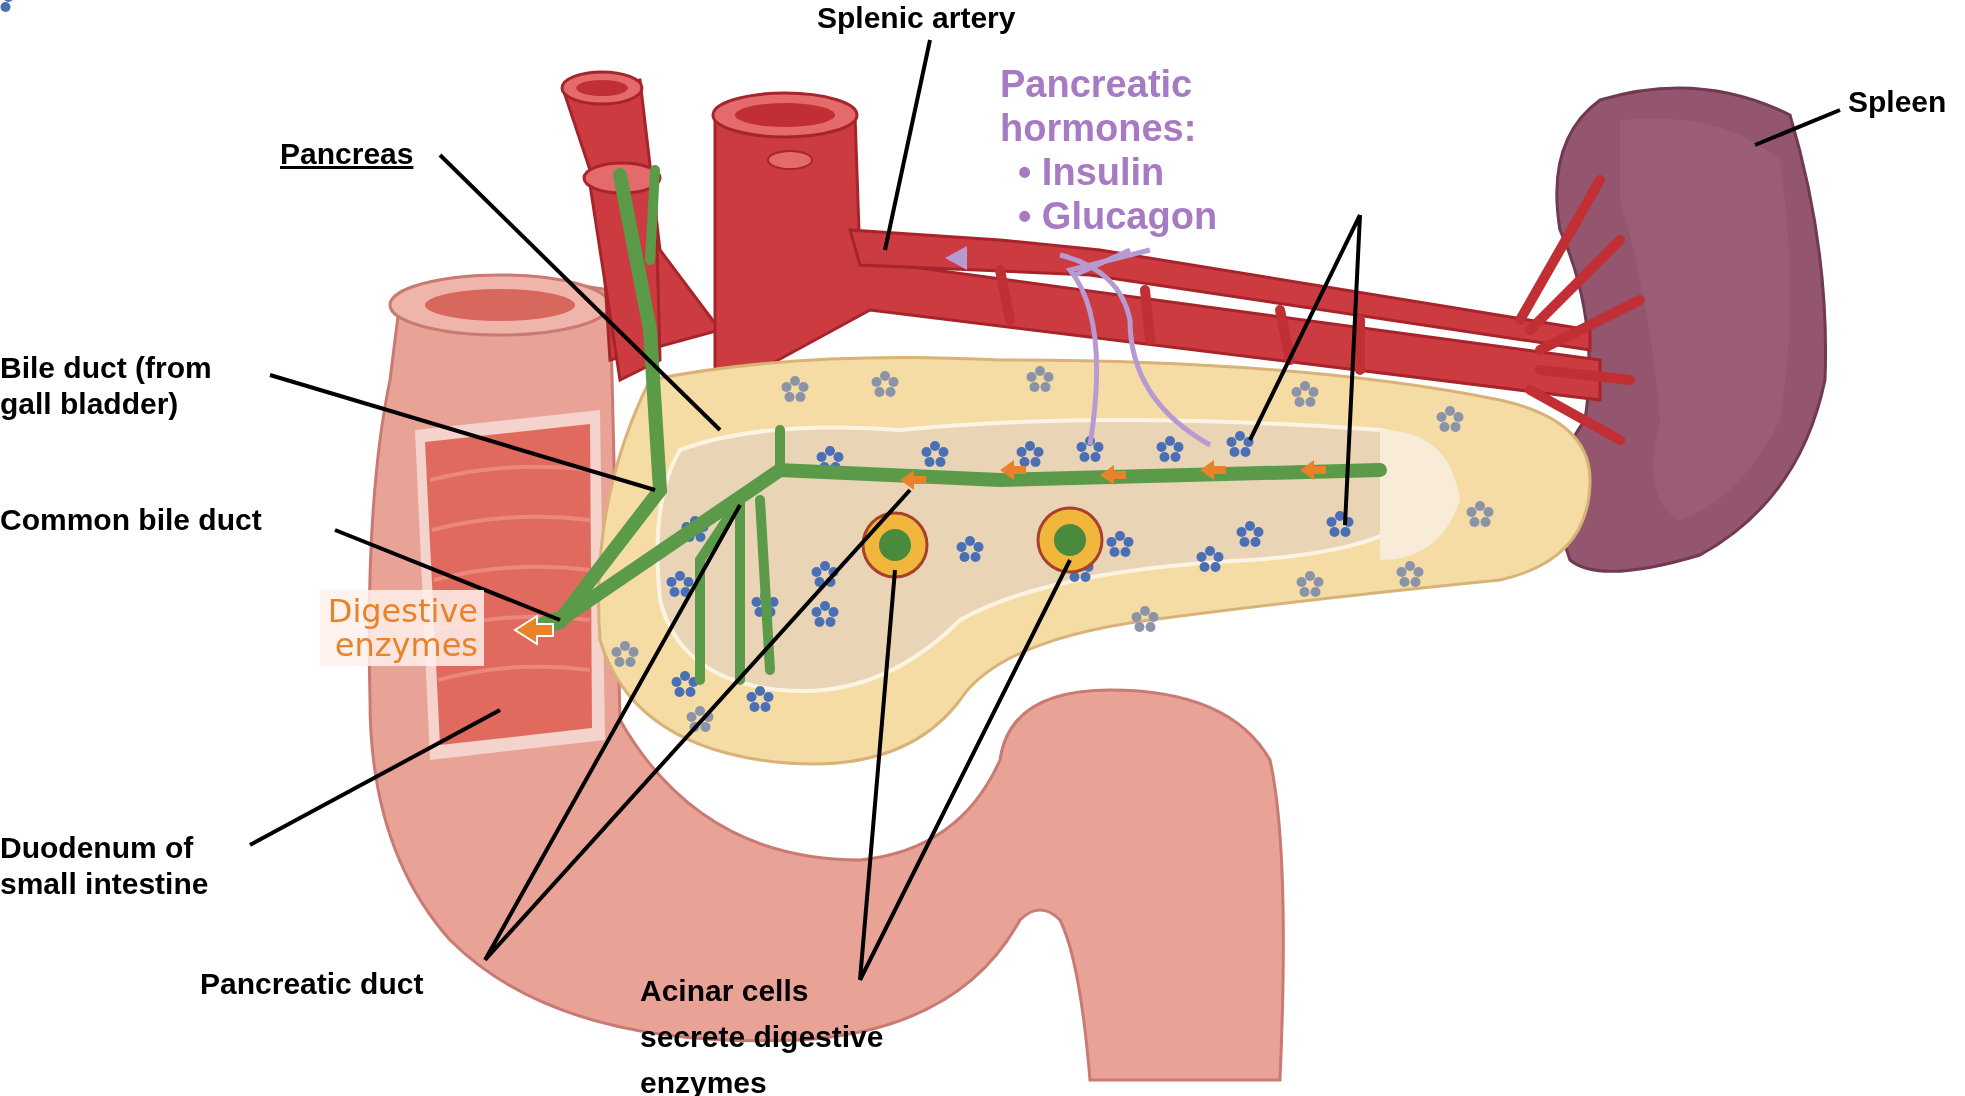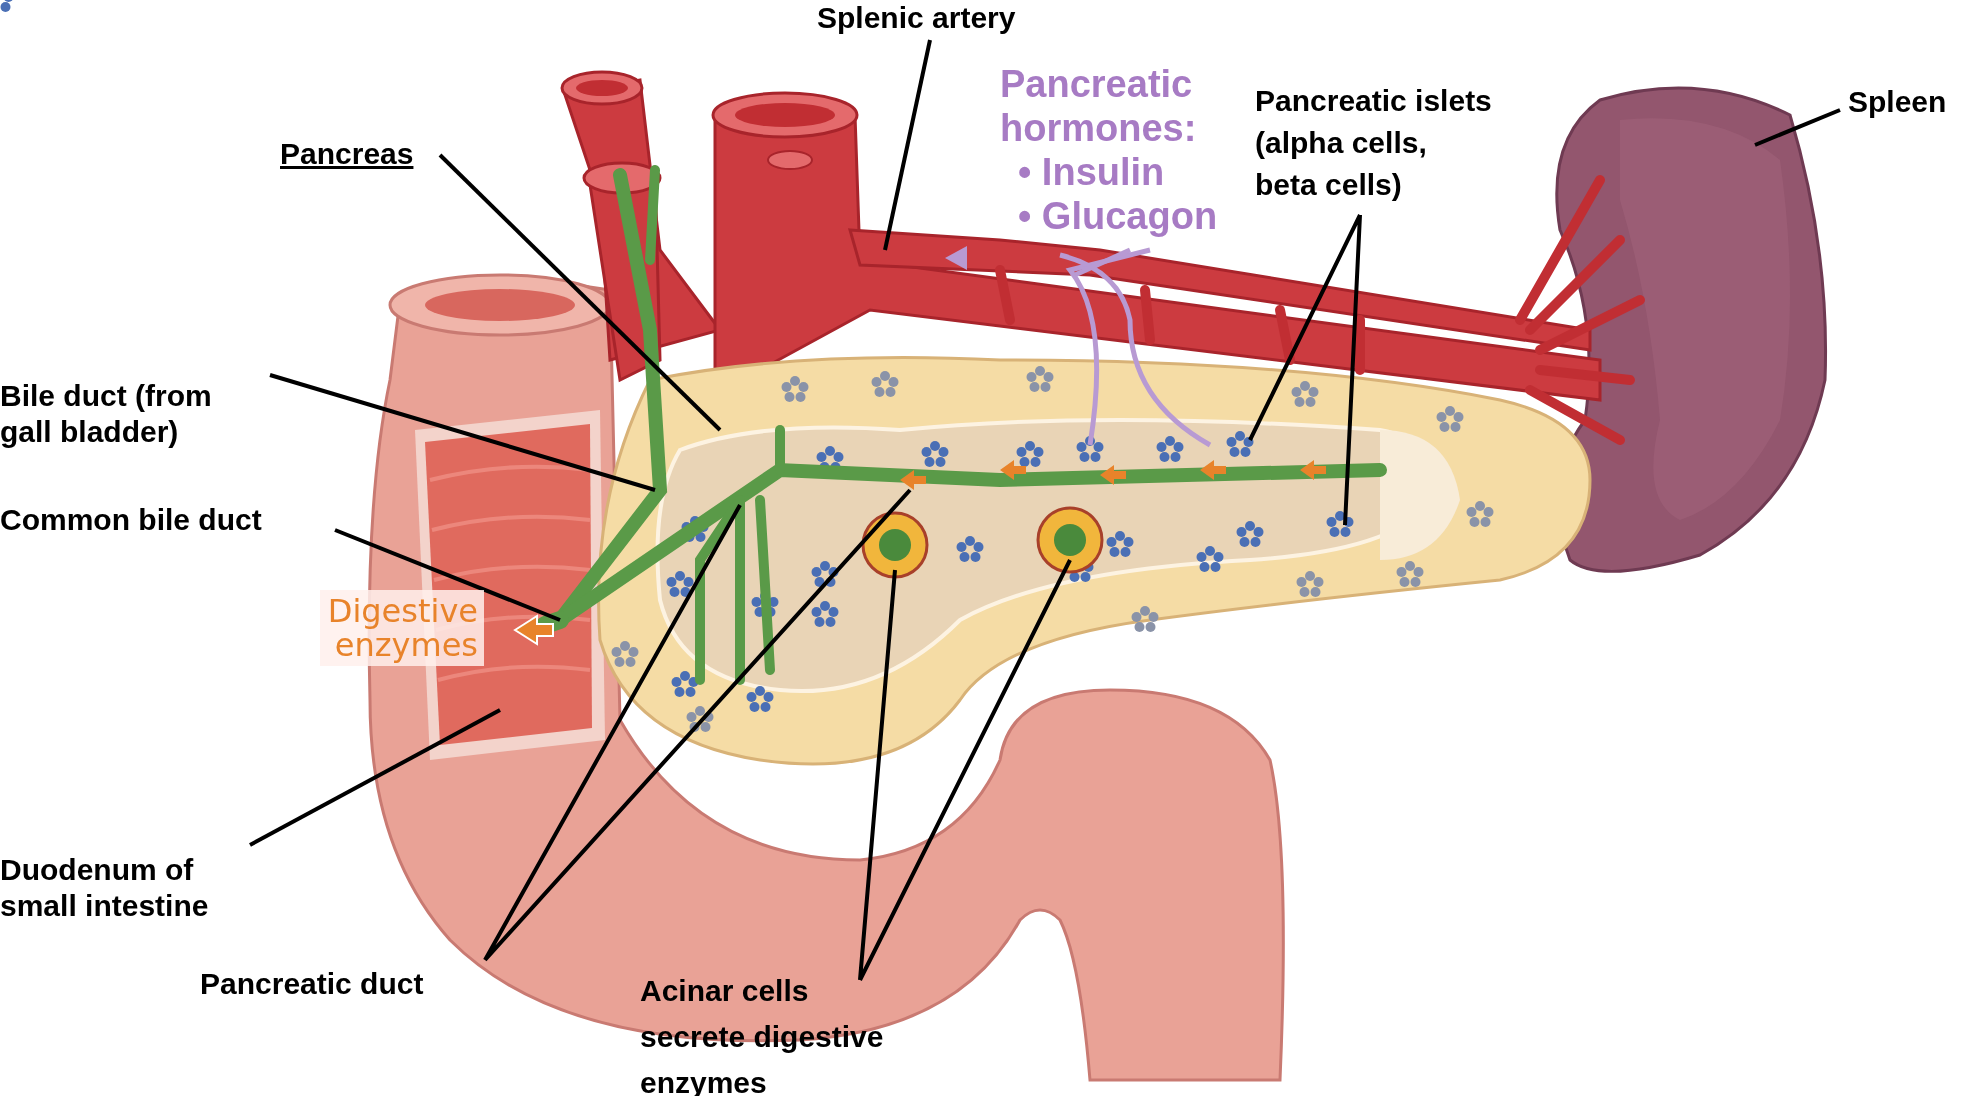--- a/index.html
+++ b/index.html
@@ -158,39 +158,34 @@
       <path d="M250 845 L500 710"></path>
       <path d="M485 960 L740 505 M485 960 L910 490"></path>
       <path d="M860 980 L895 570 M860 980 L1070 560"></path>
       <path d="M1360 215 L1250 440 M1360 215 L1345 525"></path>
       <path d="M1840 110 L1755 145"></path>
     </g>
   </svg>
 
   <div class="label" style="left:817px;top:0px;">Splenic artery</div>
   <div class="label" style="left:280px;top:136px;text-decoration:underline;">Pancreas</div>
-  <div class="label" style="left:0px;top:350px;margin-top:28px;">
+  <div class="label" style="left:0px;top:350px;">
     <span>Bile duct (from</span>
     <span>gall bladder)</span>
   </div>
   <div class="label" style="left:0px;top:502px;">Common bile duct</div>
-  <div class="label" style="left:0px;top:830px;margin-top:22px;">
+  <div class="label" style="left:0px;top:830px;">
     <span>Duodenum of</span>
     <span>small intestine</span>
   </div>
   <div class="label" style="left:200px;top:966px;">Pancreatic duct</div>
   <div class="label" style="left:640px;top:968px;line-height:46px;">
     <span>Acinar cells</span>
     <span>secrete digestive</span>
     <span>enzymes</span>
-  </div>
-  <div class="label" style="left:1255px;top:80px;line-height:42px;">
-    <span>Pancreatic islets</span>
-    <span>(alpha cells,</span>
-    <span>beta cells)</span>
   </div>
   <div class="label" style="left:1848px;top:78px;margin-top:6px;">Spleen</div>
 
   <div class="label hormones" style="left:1000px;top:62px;">
     <span>Pancreatic</span>
     <span>hormones:</span>
     <span class="bullet">• Insulin</span>
     <span class="bullet">• Glucagon</span>
   </div>
 

